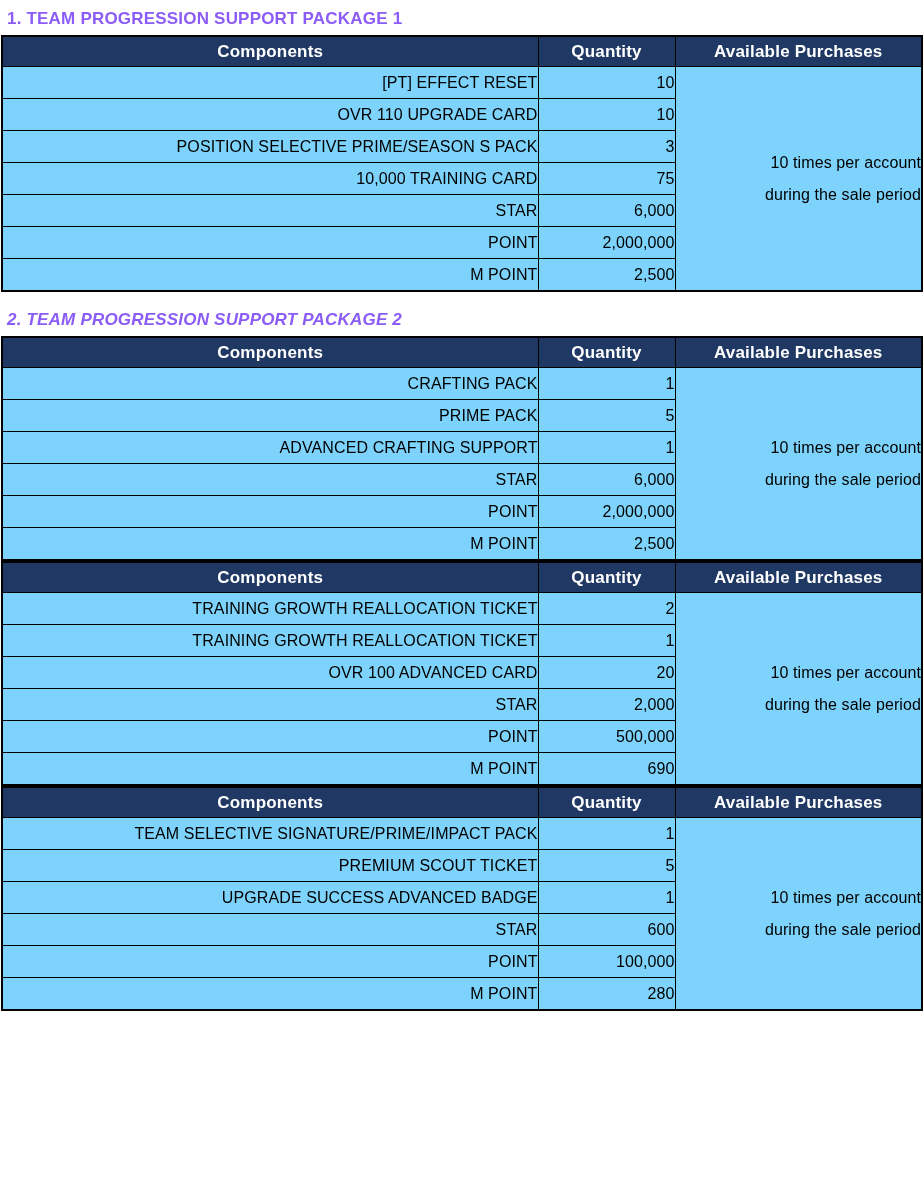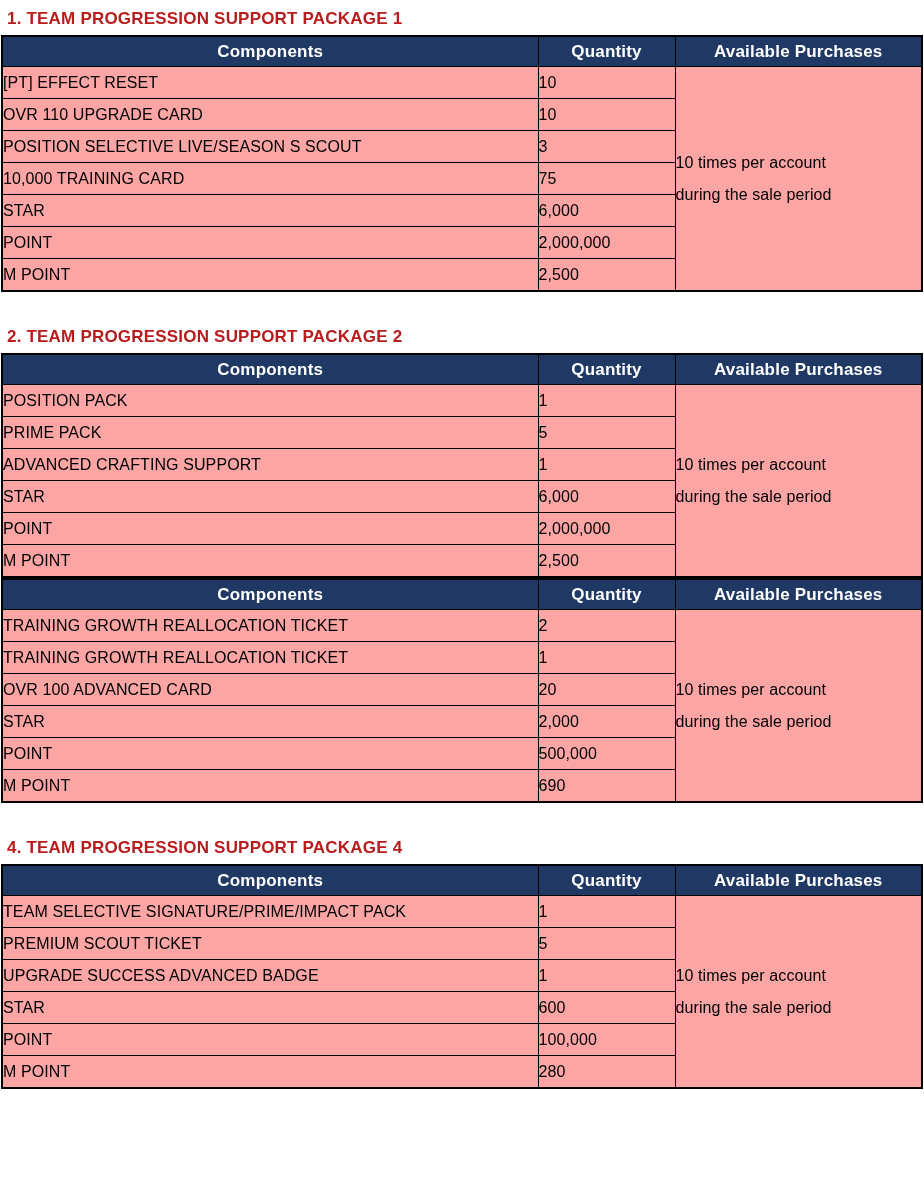--- a/index.html
+++ b/index.html
@@ -13,25 +13,26 @@
     width: 924px;
     box-sizing: border-box;
     padding: 10px 2px 2px 1px;
   }
   .pkg-title {
     font-size: 17px;
     font-weight: bold;
     letter-spacing: 0.2px;
     margin: 0 0 7px 6px;
     line-height: 18px;
-    color: #b91c1c;
+    color: #8b5cf6;
     white-space: nowrap;
   }
   .pkg + .pkg .pkg-title {
-    margin-top: 36px;
+    margin-top: 19px;
+    font-style: italic;
   }
   table.pkg-table {
     border-collapse: collapse;
     table-layout: fixed;
     width: 920px;
     border: 2px solid #000000;
   }
   col.col-comp  { width: 536px; }
   col.col-qty   { width: 137px; }
   col.col-avail { width: 247px; }
@@ -40,26 +41,26 @@
     color: #ffffff;
     font-size: 17px;
     font-weight: bold;
     height: 29px;
     border: 1.5px solid #000000;
     text-align: center;
     padding: 0;
     letter-spacing: 0.2px;
   }
   .pkg-table td {
-    background: #fca5a5;
+    background: #7dd3fc;
     font-size: 16px;
     font-weight: normal;
     height: 31px;
     border: 1.5px solid #000000;
-    text-align: left;
+    text-align: right;
     vertical-align: middle;
     padding: 0;
     letter-spacing: 0.1px;
     overflow: hidden;
     white-space: nowrap;
   }
   td.avail-cell {
     font-size: 16px;
     line-height: 32px;
   }
@@ -91,21 +92,21 @@
           <td class="avail-cell" rowspan="7">
             <div>10 times per account</div>
             <div>during the sale period</div>
           </td>
         </tr>
         <tr>
           <td>OVR 110 UPGRADE CARD</td>
           <td>10</td>
         </tr>
         <tr>
-          <td>POSITION SELECTIVE LIVE/SEASON S SCOUT</td>
+          <td>POSITION SELECTIVE PRIME/SEASON S PACK</td>
           <td>3</td>
         </tr>
         <tr>
           <td>10,000 TRAINING CARD</td>
           <td>75</td>
         </tr>
         <tr>
           <td>STAR</td>
           <td>6,000</td>
         </tr>
@@ -131,21 +132,21 @@
         </colgroup>
       <thead>
         <tr>
           <th>Components</th>
           <th>Quantity</th>
           <th>Available Purchases</th>
         </tr>
       </thead>
       <tbody>
         <tr>
-          <td>POSITION PACK</td>
+          <td>CRAFTING PACK</td>
           <td>1</td>
           <td class="avail-cell" rowspan="6">
             <div>10 times per account</div>
             <div>during the sale period</div>
           </td>
         </tr>
         <tr>
           <td>PRIME PACK</td>
           <td>5</td>
         </tr>
@@ -210,21 +211,20 @@
         </tr>
         <tr>
           <td>M POINT</td>
           <td>690</td>
         </tr>
       </tbody>
     </table>
   </section>
 
   <section class="pkg">
-    <h2 class="pkg-title">4. TEAM PROGRESSION SUPPORT PACKAGE 4</h2>
     <table class="pkg-table">
       <colgroup>
           <col class="col-comp">
           <col class="col-qty">
           <col class="col-avail">
         </colgroup>
       <thead>
         <tr>
           <th>Components</th>
           <th>Quantity</th>

